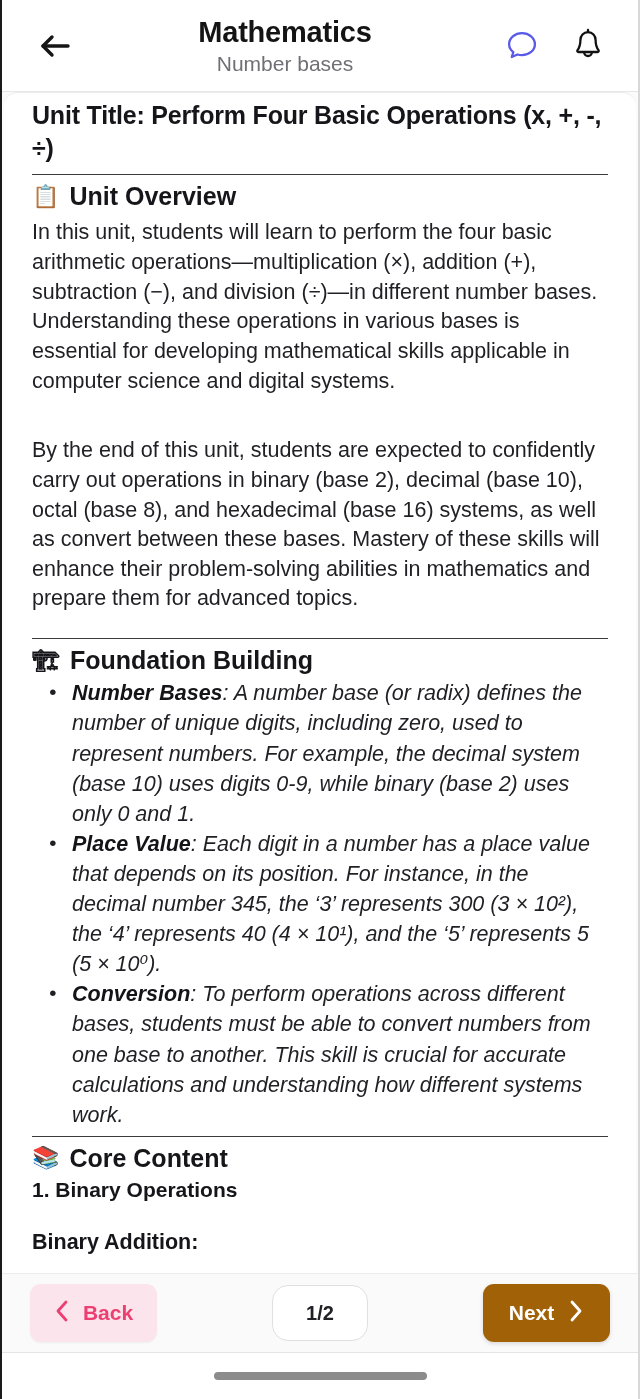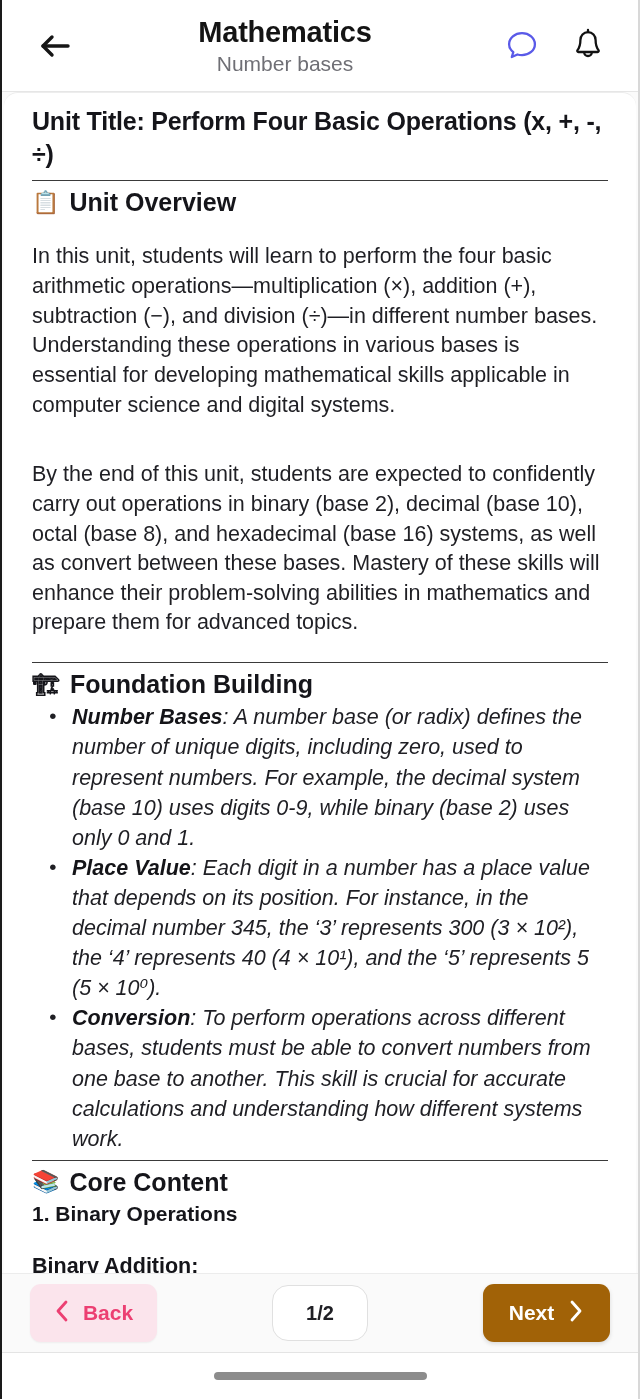--- a/index.html
+++ b/index.html
@@ -84,21 +84,21 @@
   .content-card {
     position: absolute;
     top: 0; left: 2px; right: 2px; bottom: 0;
     background: #ffffff;
     border-top-left-radius: 14px;
     border-top-right-radius: 14px;
     border-top: 1px solid #ededed;
     overflow: hidden;
   }
   .doc {
-    padding: 12px 28px 0 28px;
+    padding: 6px 28px 0 28px;
     color: #1d1d1f;
   }
 
   .unit-title {
     font-size: 25px;
     font-weight: bold;
     line-height: 1.30;
     letter-spacing: -0.2px;
     color: #15151a;
     padding-bottom: 6px;
@@ -122,21 +122,21 @@
     font-size: 22px;
     line-height: 1;
     display: inline-block;
   }
   .body-p {
     font-size: 21.5px;
     line-height: 1.38;
     color: #1f1f24;
     margin: 16px 0 0 0;
   }
-  .body-p.first { margin-top: 24px; }
+  .body-p.first { margin-top: 6px; }
   .gap { height: 24px; }
 
   ul.bullets {
     list-style: none;
     margin: 2px 0 4px 0;
     padding: 0;
     font-style: italic;
   }
   ul.bullets > li {
     position: relative;

